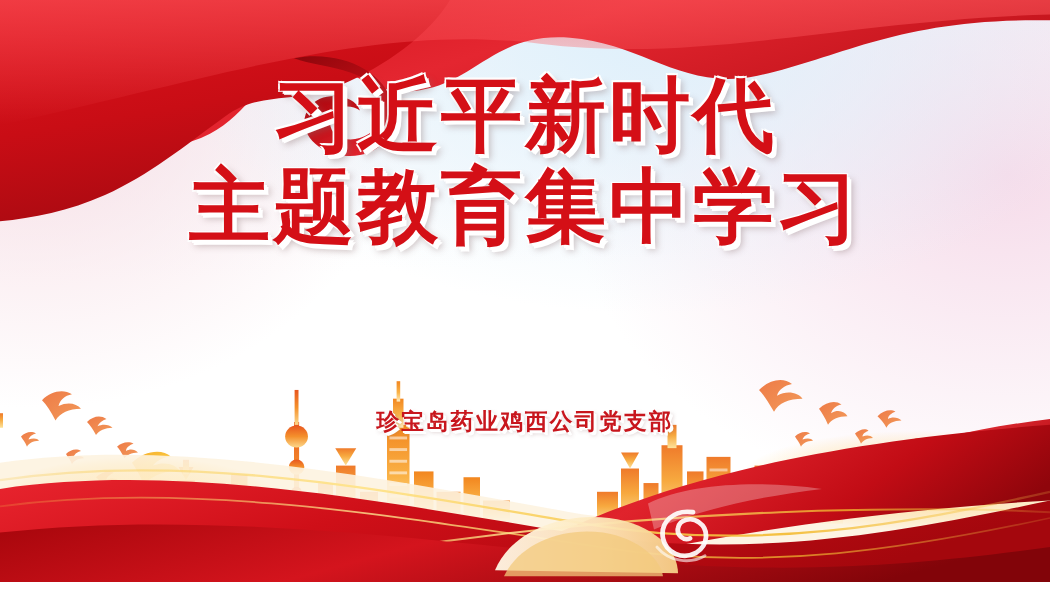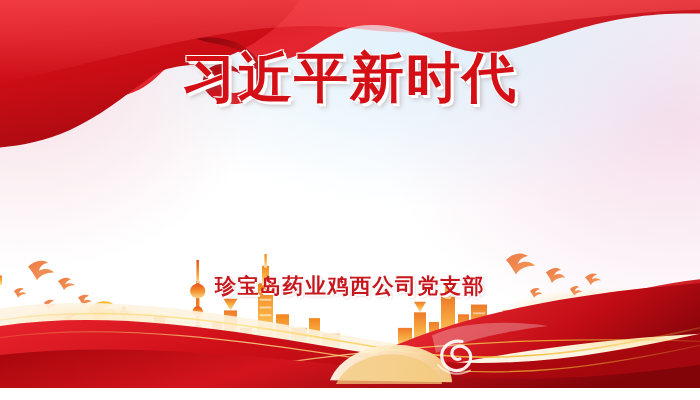--- a/index.html
+++ b/index.html
@@ -50,21 +50,21 @@
   .tline-1{ font-size:54px; }
   .tline-2{ font-size:54px; margin-top:6px; }
   .tline-3{ font-size:54px; margin-top:6px; }
 
   .subtitle{
     position:absolute;
     left:0; right:0; top:272px;
     text-align:center;
     z-index:41;
     color:#c8161d;
-    font-size:21px;
+    font-size:15px;
     font-weight:bold;
     letter-spacing:1.5px;
     white-space:nowrap;
     text-shadow:
       1px 1px 0 #fff,
       2px 2px 0 #fff,
       2px 2px 3px rgba(150,110,110,.45);
   }
 </style>
 </head>
@@ -324,17 +324,18 @@
       <g transform="translate(462,352)" fill="none" stroke="#ffffff" stroke-linecap="round">
         <path d="M0,0 C-13,-2 -22,7 -20,18 C-18,28 -7,33 2,28 C10,23 11,12 4,7 C-1,3 -9,5 -10,11 C-11,16 -6,20 -2,18" stroke-width="3.2" opacity=".92"></path>
         <path d="M-24,24 C-16,34 -2,36 8,30" stroke-width="2" opacity=".6"></path>
       </g>
       <path d="M432,346 C460,332 506,330 548,336 C500,342 462,352 436,364 Z" fill="#ffffff" opacity=".28"></path>
     </svg>
   </div>
 
   <div class="title-block">
     <span class="tline tline-1">习近平新时代</span>
+    <span class="tline tline-3">主题教育集中学习</span>
   </div>
 
   <div class="subtitle">珍宝岛药业鸡西公司党支部</div>
 
 </div>
 
 </body></html>

